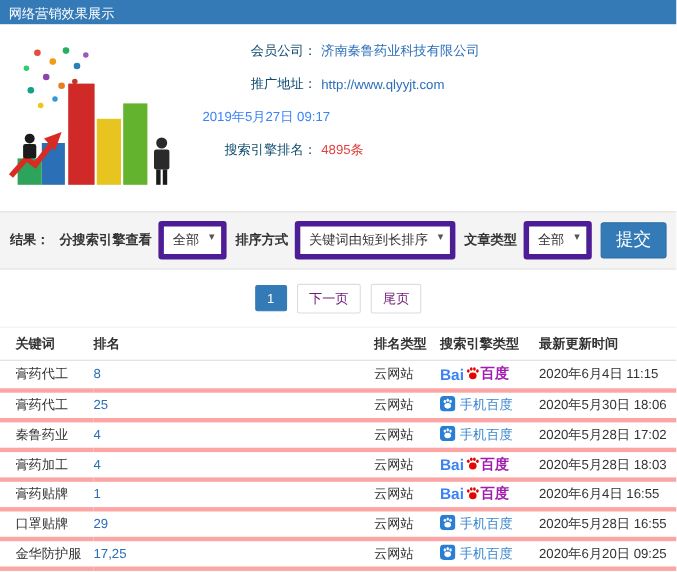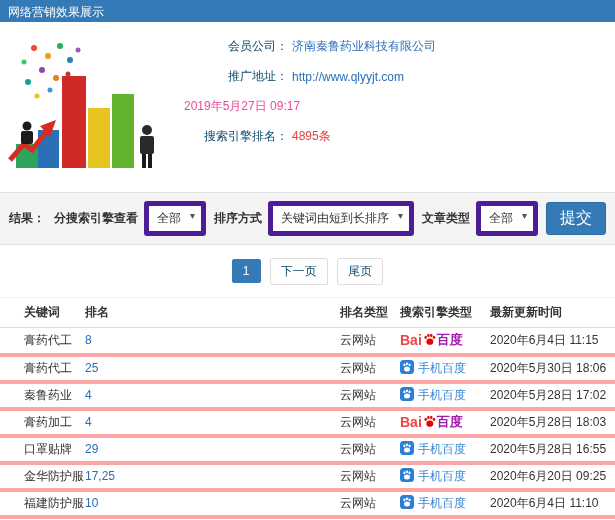--- a/index.html
+++ b/index.html
@@ -6,43 +6,43 @@
   html,body{width:615px;height:520px;overflow:hidden;background:#fff;
     font-family:"Liberation Sans","DejaVu Sans",sans-serif;font-size:12px;color:#333}
   .titlebar{background:#337ab7;color:#fff;padding:4px 8px;font-size:12px;height:22px}
   .top-section{display:flex;padding:8px 0 6px 0}
   .graphic{width:180px;height:152px;flex:none;padding-left:4px}
   .info{padding-top:8px}
   .info-row{display:flex;align-items:center;margin-bottom:13px}
   .info-label{width:108px;text-align:right;color:#0c4a6e}
   .info-value{margin-left:4px}
   .link{color:#2a6db9;cursor:pointer;text-decoration:none}
-  .plain{color:#ec4899}
+  .plain{color:#3b82f6}
   .red{color:#e04343}
   .filter-bar{background:#f4f4f4;border-top:1px solid #e2e2e2;border-bottom:1px solid #e2e2e2;
     display:flex;align-items:center;padding:8px 9px;margin-top:4px}
   .result-label{font-weight:bold}
   .filter-controls{margin-left:auto;display:flex;align-items:center;gap:6px}
   .f-label{font-weight:bold;margin-left:2px;white-space:nowrap}
   .select{background:#fff;border:5px solid #4c1d95;border-radius:3px;padding:4px 20px 4px 8px;
     position:relative;min-width:58px;cursor:pointer;white-space:nowrap}
   .select .caret{position:absolute;right:6px;top:4px;color:#555;font-size:10px}
   .submit-btn{background:#337ab7;color:#fff;border:1px solid #2e6da4;border-radius:3px;
     padding:5px 13px;font-size:16px;cursor:pointer;margin-left:2px;font-family:inherit}
   .pagination{text-align:center;padding:13px 0 12px 0}
-  .page-btn{display:inline-block;padding:4px 10px;border:1px solid #ddd;color:#0c4a6e;
+  .page-btn{display:inline-block;padding:4px 10px;border:1px solid #ddd;color:#701a75;
     background:#fff;margin:0 3px;cursor:pointer;border-radius:2px}
   .page-btn.active{background:#337ab7;border-color:#337ab7;color:#fff}
   table{width:615px;border-collapse:collapse;table-layout:fixed;border-top:1px solid #f0f0f0}
   th{font-weight:bold;text-align:left;height:30px;border-bottom:1px solid #ddd;font-size:12px;padding:0}
   td{height:27px;padding:0;border-bottom:4px solid #fca5a5;font-size:12px;vertical-align:middle}
-  th:first-child,td:first-child{padding-left:24px}
+  th:first-child,td:first-child{padding-left:14px}
   .rank-link{color:#2a6db9;cursor:pointer}
   .baidu-logo{display:inline-flex;align-items:center;font-weight:bold;line-height:1}
-  .bd-bai{color:#ef4444;font-size:14px}
+  .bd-bai{color:#3b82f6;font-size:14px}
   .paw{width:13px;height:13px;fill:#e10602;margin:0 1px}
   .bd-cn{color:#a21caf;font-size:13px}
   .mobile-baidu{display:inline-flex;align-items:flex-end;gap:4px;color:#3a87d0;line-height:1}
   .micon{width:14px;height:14px}
 </style>
 </head>
 <body>
 
 <div class="titlebar">
   <span>网络营销效果展示</span>
@@ -221,20 +221,39 @@
               <ellipse cx="15.3" cy="4.6" rx="2.3" ry="3"></ellipse>
               <ellipse cx="20.3" cy="8" rx="2.3" ry="3"></ellipse>
               <ellipse cx="12.6" cy="16" rx="6.4" ry="5.8"></ellipse>
             </svg>
             <span class="bd-cn">百度</span>
           </span>
       </td>
       <td>2020年5月28日 18:03</td>
     </tr>
 
+    <tr>
+      <td>膏药贴牌</td>
+      <td><span class="rank-link">1</span></td>
+      <td>云网站</td>
+      <td>
+        <span class="baidu-logo">
+            <span class="bd-bai">Bai</span>
+            <svg class="paw" viewBox="0 0 24 24">
+              <ellipse cx="5" cy="8" rx="2.3" ry="3"></ellipse>
+              <ellipse cx="10" cy="4.6" rx="2.3" ry="3"></ellipse>
+              <ellipse cx="15.3" cy="4.6" rx="2.3" ry="3"></ellipse>
+              <ellipse cx="20.3" cy="8" rx="2.3" ry="3"></ellipse>
+              <ellipse cx="12.6" cy="16" rx="6.4" ry="5.8"></ellipse>
+            </svg>
+            <span class="bd-cn">百度</span>
+          </span>
+      </td>
+      <td>2020年6月4日 16:55</td>
+    </tr>
 
     <tr>
       <td>口罩贴牌</td>
       <td><span class="rank-link">29</span></td>
       <td>云网站</td>
       <td>
         <span class="mobile-baidu">
             <svg class="micon" viewBox="0 0 20 20">
               <rect width="20" height="20" rx="5" fill="#2a7fd4"></rect>
               <g fill="#fff">

